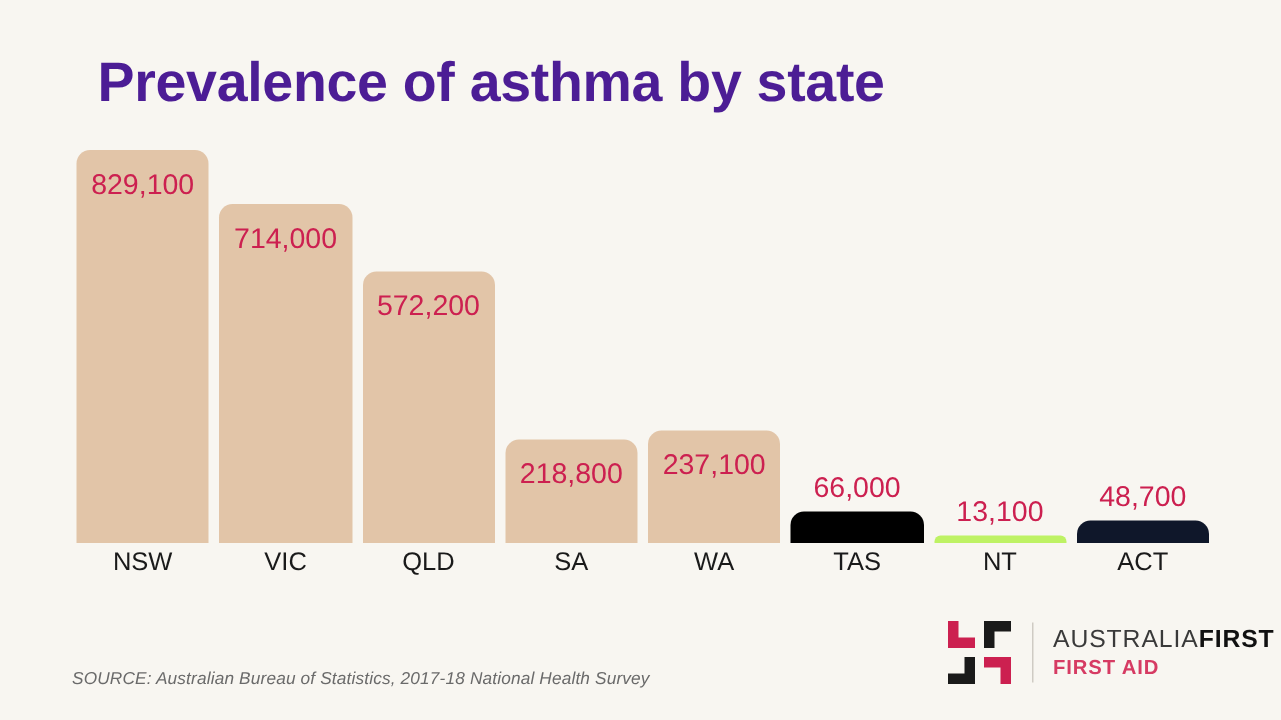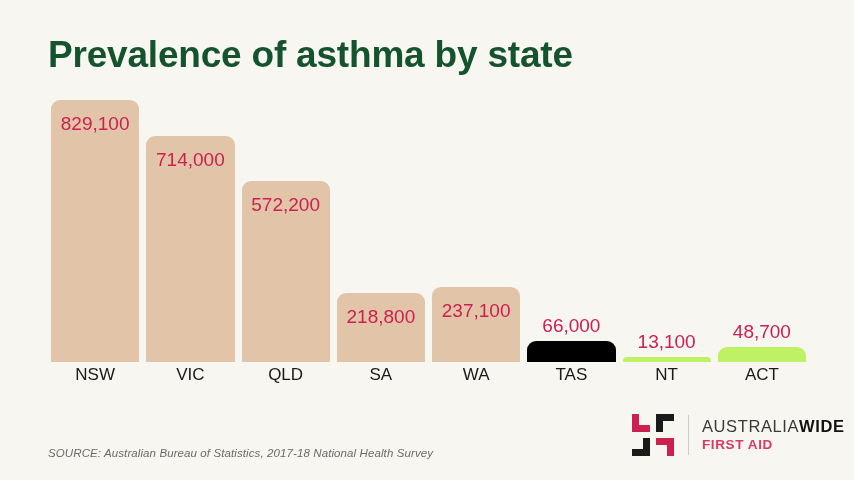--- a/index.html
+++ b/index.html
@@ -19,27 +19,27 @@
     position: relative;
     width: 854px;
     height: 480px;
     background: #F8F6F1;
     box-sizing: border-box;
   }
 
   
   .chart-title {
     position: absolute;
-    left: 48px;
+    left: 65px;
     top: 33px;
     font-size: 37px;
     line-height: 44px;
     font-weight: bold;
     letter-spacing: -0.2px;
-    color: #14532d;
+    color: #4c1d95;
     white-space: nowrap;
   }
 
   
   .plot-area {
     position: absolute;
     left: 51px;
     top: 100px;
     width: 755px;
     height: 262px;
@@ -233,21 +233,21 @@
           <div class="bar" style="height: 21px; background: #000000;">
             <div class="bar-value above" style="color: rgb(204, 32, 80);">66,000</div>
           </div>
         </div>
         <div class="bar-col">
           <div class="bar" style="height: 5px; background: #bef264; border-radius: 4px 4px 0px 0px;">
             <div class="bar-value above" style="color: rgb(204, 32, 80);">13,100</div>
           </div>
         </div>
         <div class="bar-col">
-          <div class="bar" style="height: 15px; background: #bef264;">
+          <div class="bar" style="height: 15px; background: #0f172a;">
             <div class="bar-value above" style="color: rgb(204, 32, 80);">48,700</div>
           </div>
         </div>
       </div>
   </div>
 
   <div class="axis-row" id="axis-row">
       <div class="axis-label">NSW</div>
       <div class="axis-label">VIC</div>
       <div class="axis-label">QLD</div>
@@ -262,18 +262,18 @@
 
   <div class="logo">
     <div class="logo-mark">
       <span class="q q-tl"></span>
       <span class="q q-tr"></span>
       <span class="q q-bl"></span>
       <span class="q q-br"></span>
     </div>
     <div class="logo-divider"></div>
     <div class="logo-text">
-      <div class="logo-line1"><span>AUSTRALIA</span><span class="bold">WIDE</span></div>
+      <div class="logo-line1"><span>AUSTRALIA</span><span class="bold">FIRST</span></div>
       <div class="logo-line2">FIRST AID</div>
     </div>
   </div>
 
 </div>
 
 </body></html>

